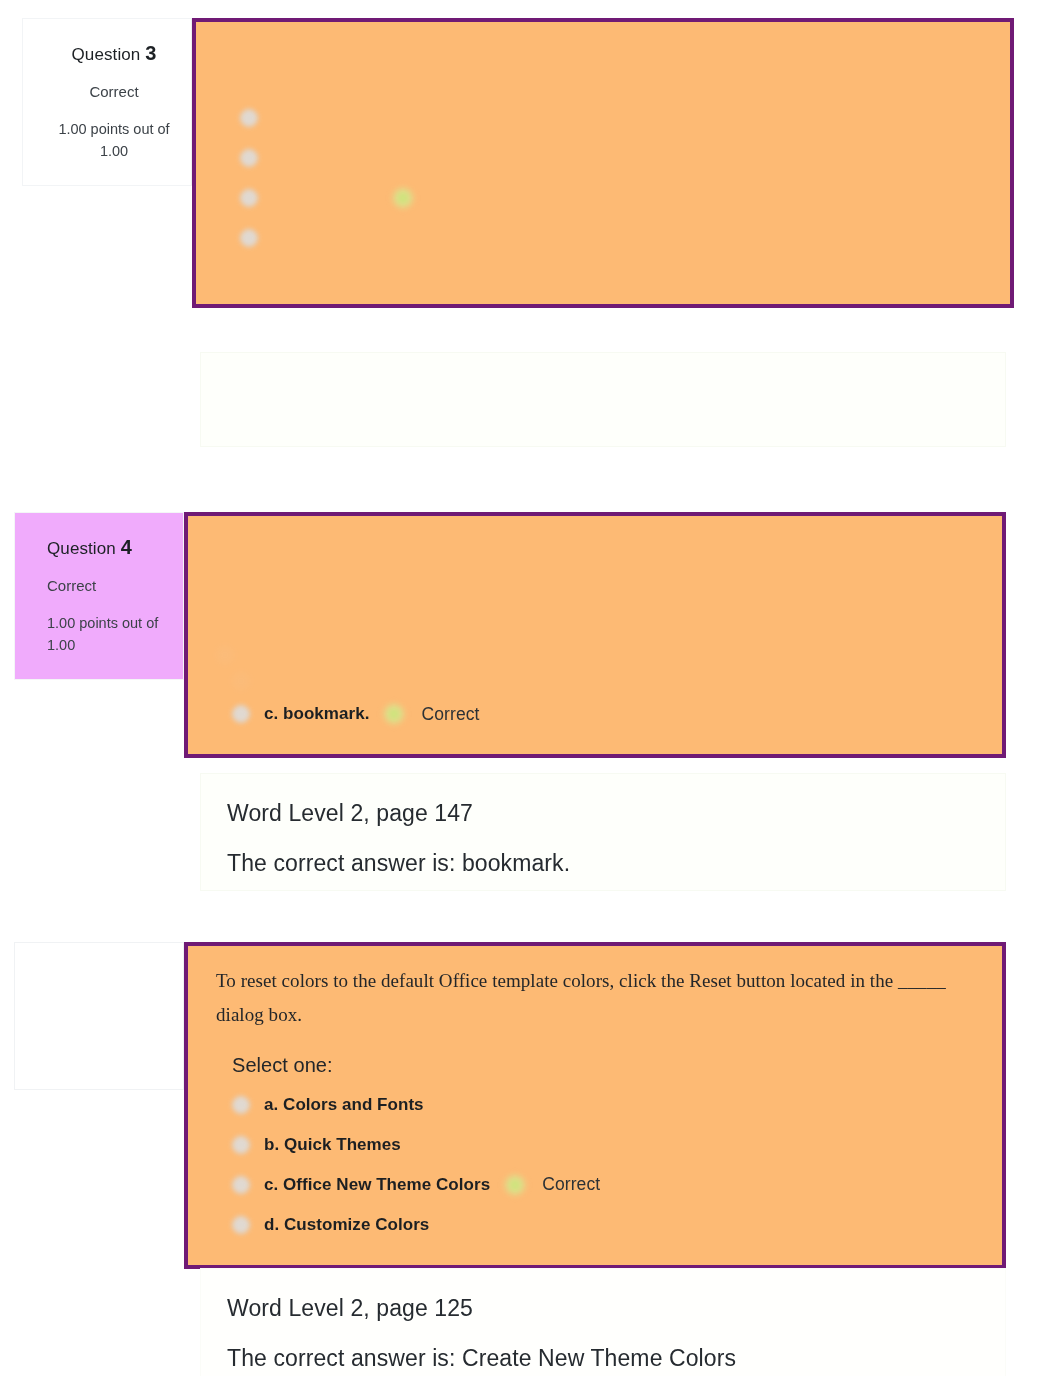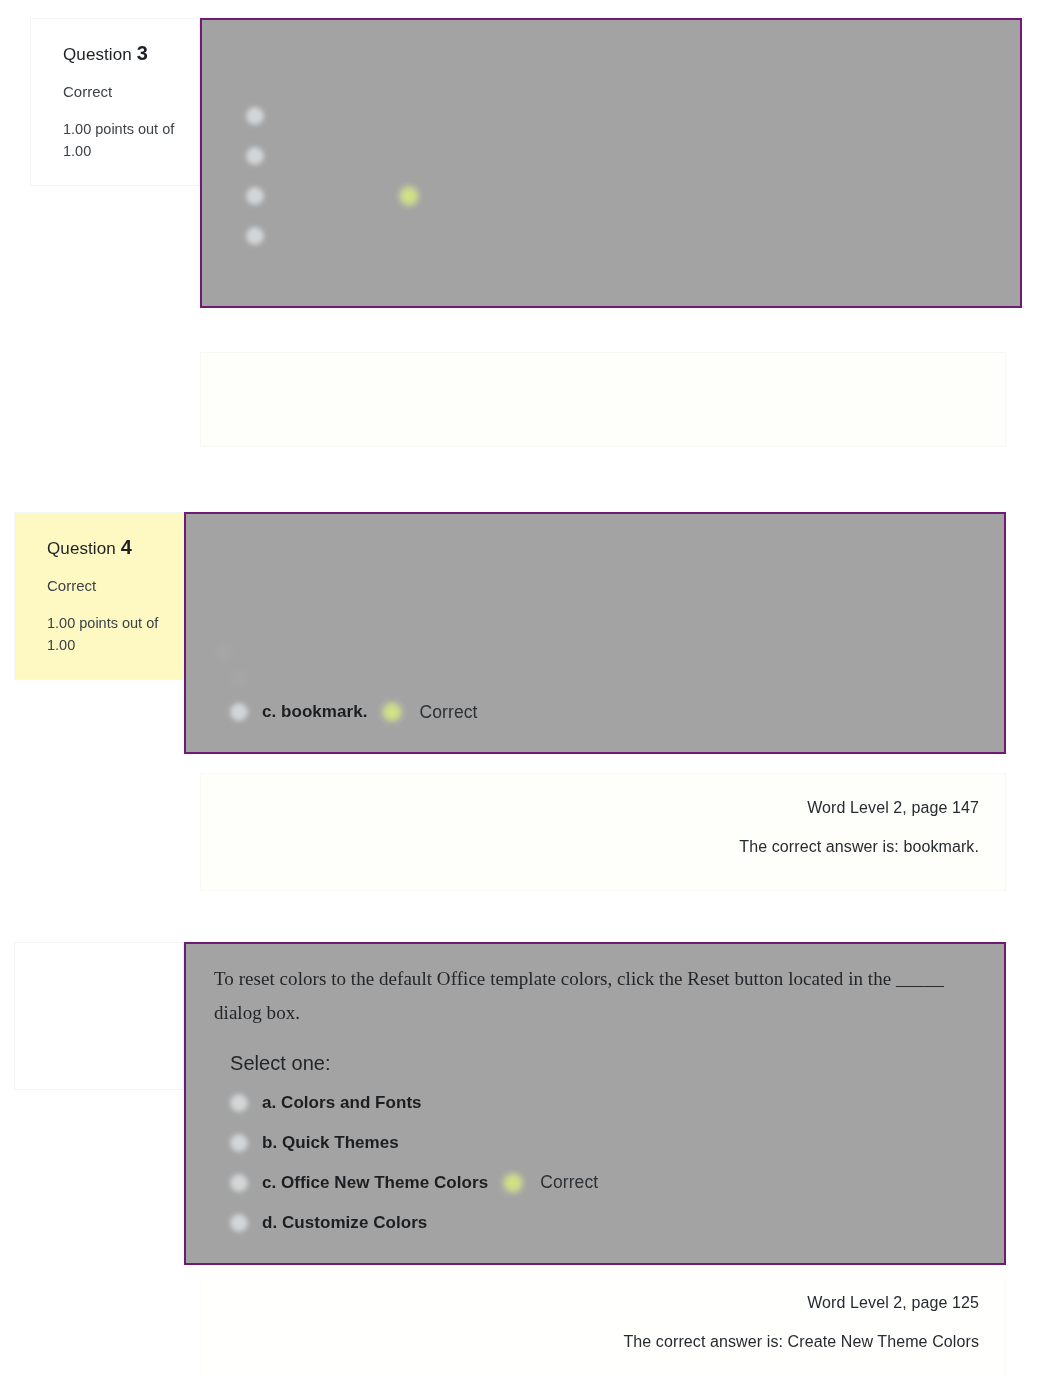--- a/index.html
+++ b/index.html
@@ -36,21 +36,21 @@
     width: 170px;
     min-width: 170px;
     box-sizing: border-box;
     padding: 22px 18px 22px 32px;
     background: #ffffff;
     border: 1px solid #f2f4f6;
     border-right: 1px solid #eceff1;
     align-self: flex-start;
   }
   .qinfo.tinted {
-    background: #fef9c3;
+    background: #f0abfc;
     border-color: #f4f6f7;
   }
   .qinfo-empty {
     border: 1px solid #f0f2f4;
     background: #ffffff;
   }
   .qno {
     font-size: 17px;
     line-height: 1.25;
     color: #1d2125;
@@ -70,42 +70,41 @@
     font-size: 14.5px;
     color: #3c4248;
     line-height: 1.55;
     margin: 0;
   }
 
   
   .qbody {
     flex: 1;
     box-sizing: border-box;
-    background: #a3a3a3;
-    border: 2px solid #701a75;
+    background: #fdba74;
+    border: 4px solid #701a75;
     padding: 20px 26px 20px 28px;
     position: relative;
   }
 
   
   .qfeedback {
     position: absolute;
     left: 200px;
     box-sizing: border-box;
     background: #fefffb;
     border: 1px solid #f7faf2;
     padding: 22px 26px;
   }
   .fbline {
-    font-size: 16px;
+    font-size: 23px;
     line-height: 1.55;
     color: #262b30;
     margin: 0 0 14px 0;
     letter-spacing: .1px;
-    text-align: right;
   }
   .fbline:last-child { margin-bottom: 0; }
 
   
   .qtext {
     font-size: 19px;
     line-height: 1.78;
     color: #232629;
     margin: 0 0 22px 0;
     letter-spacing: .05px;
@@ -161,21 +160,21 @@
   .ghost { opacity: 0; }
   .ghost-soft { opacity: .06; filter: blur(3px); }
 
   .spacer-row { height: 34px; }
 </style>
 </head>
 <body>
 
 <div class="page">
 
-  <div class="qblock" style="left:30px; top:18px; width:992px;">
+  <div class="qblock" style="left:22px; top:18px; width:992px;text-align:center;">
     <div class="qinfo" style="min-height:140px;">
       <p class="qno">
         <span>Question</span>
         <b>3</b>
       </p>
       <p class="qstate">Correct</p>
       <p class="qgrade">1.00 points out of 1.00</p>
     </div>
 
     <div class="qbody" style="min-height:290px;">

